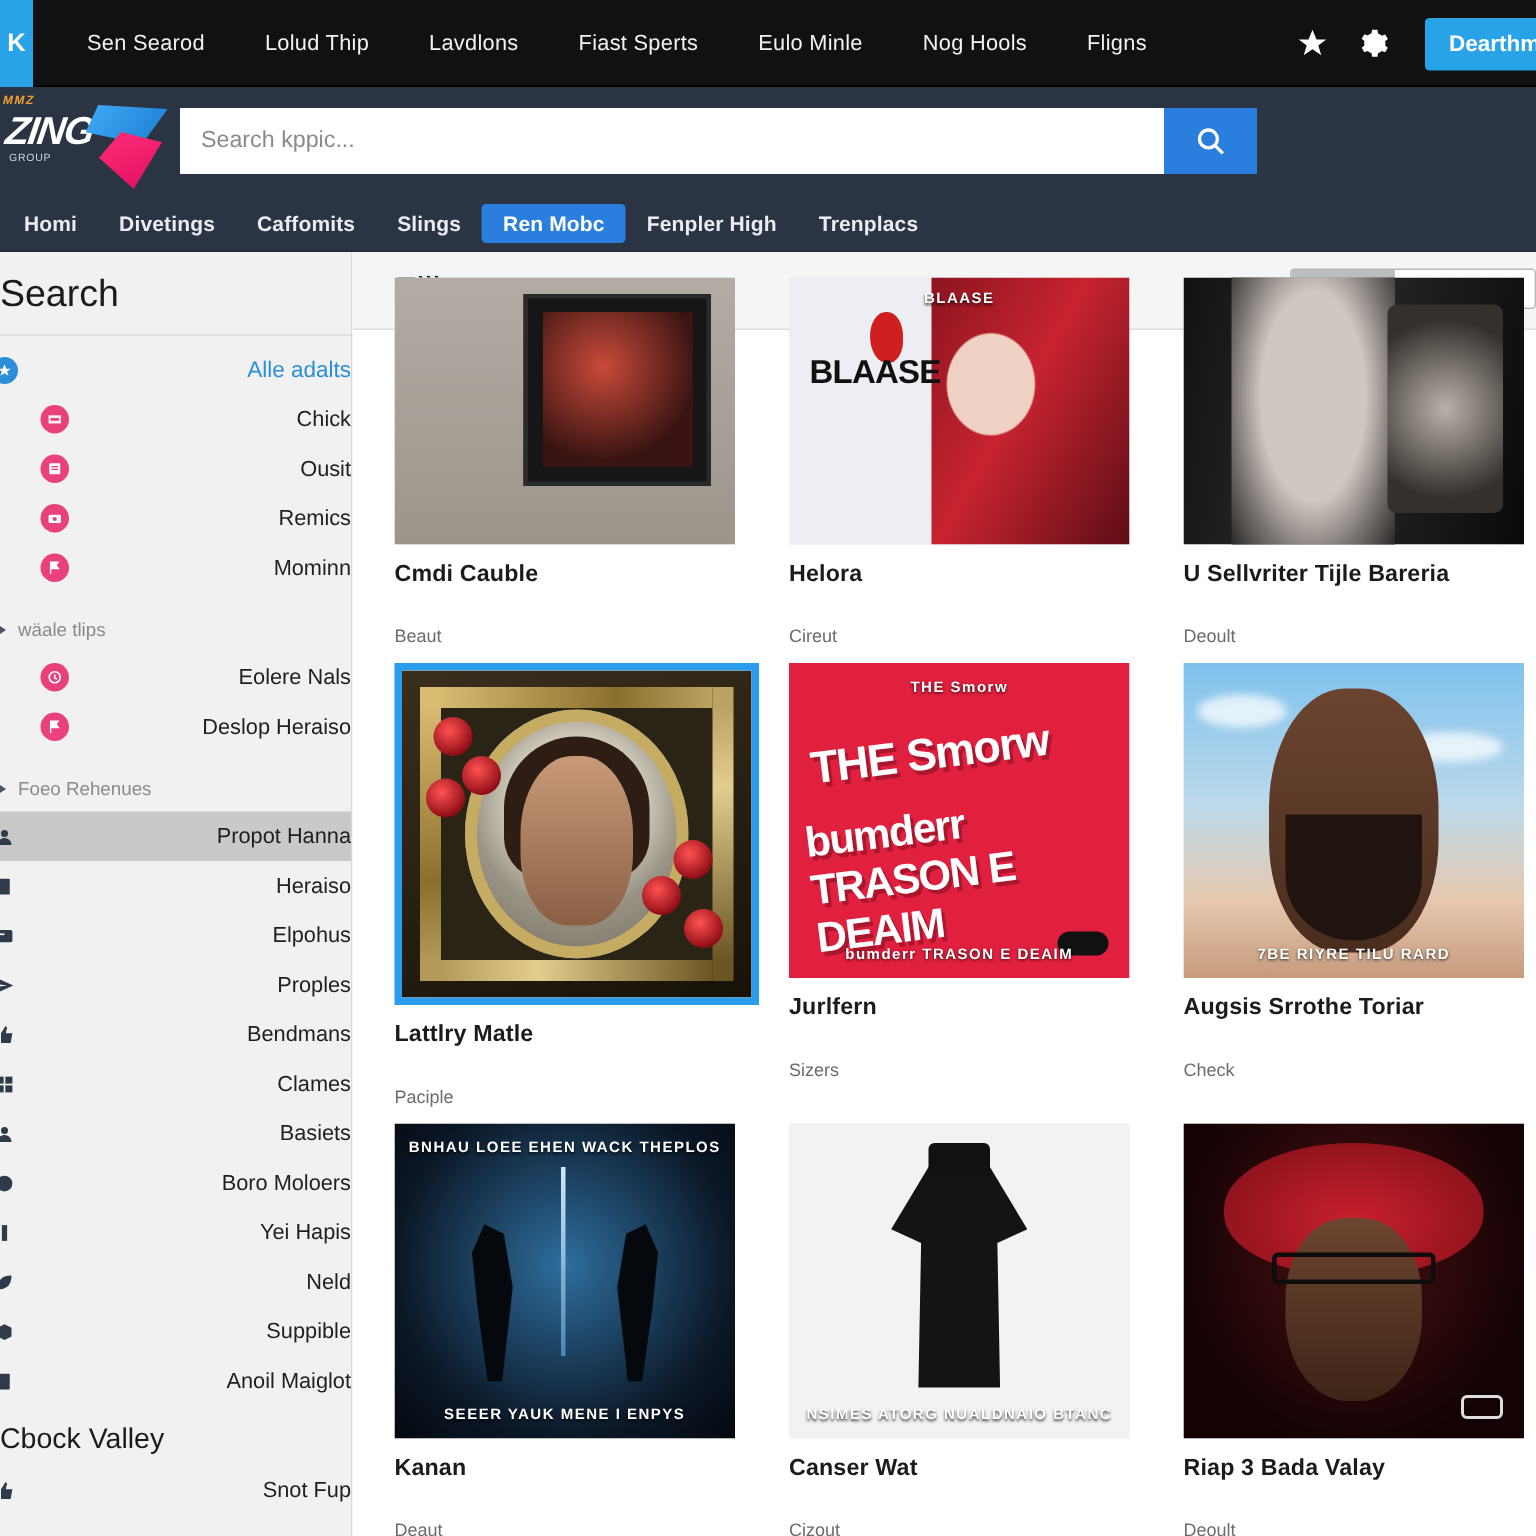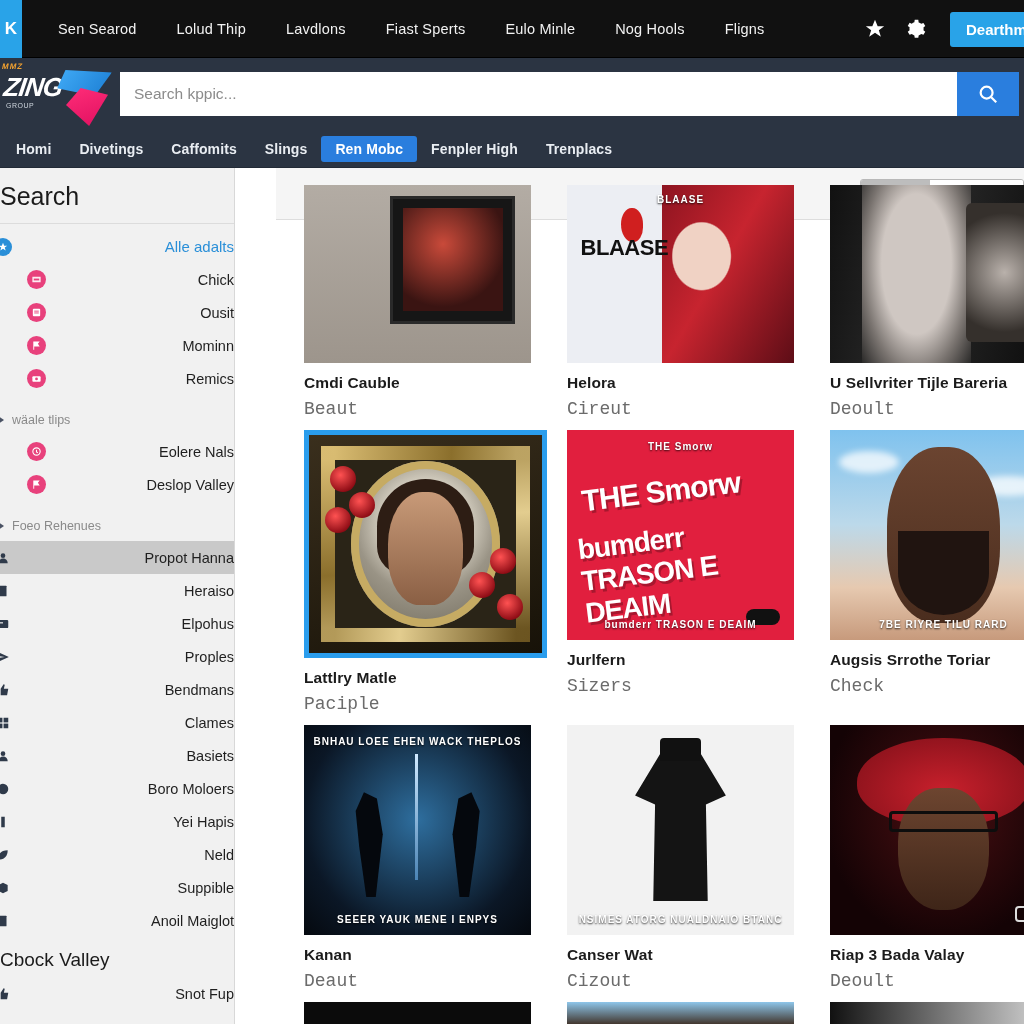--- a/index.html
+++ b/index.html
@@ -99,21 +99,21 @@
     width: 42px; height: 38px;
     background: linear-gradient(160deg,#ff2d78,#e01060);
     clip-path: polygon(35% 0,100% 18%,55% 100%,0 45%);
   }
   #search-wrap {
     display: flex;
     height: 44px;
     margin-left: 2px;
   }
   #search-input {
-    width: 837px; height: 44px;
+    width: 656px; height: 44px;
     border: none; outline: none;
     background: #ffffff;
     font-size: 15.5px;
     color: #444;
     padding: 0 14px;
     font-family: "Liberation Sans", sans-serif;
   }
   #search-input::placeholder { color: #8b8b8b; }
   #search-submit {
     width: 62px; height: 44px;
@@ -142,21 +142,20 @@
   }
   .sub-tab.active {
     background: #2a7ede;
     color: #ffffff;
   }
 
   
   #page-body {
     display: flex;
     height: calc(1024px - 58px - 72px - 38px);
-    gap: 41px;
   }
 
   
   #sidebar {
     width: 235px;
     flex: 0 0 235px;
     background: #f1f1f1;
     border-right: 1px solid #d8d8d8;
     overflow: hidden;
     position: relative;
@@ -284,23 +283,22 @@
     width: 243px; height: 228px;
   }
   .thumb.sq { width: 227px; height: 210px; }
   .card-title {
     font-size: 15.5px; font-weight: bold;
     color: #1b1b1b;
     margin-top: 11px;
     letter-spacing: .1px;
   }
   .card-sub {
-    font-size: 18px; color: #6b6b6b;
-    margin-top: 7px;
-    font-family: Liberation Mono, monospace;
+    font-size: 12px; color: #6b6b6b;
+    margin-top: 25px;
   }
 
   
   .art { position:absolute; inset:0; }
   .art-text {
     position: absolute; left: 0; right: 0;
     text-align: center;
     font-weight: bold;
     color: #fff;
     font-size: 10px;
@@ -527,54 +525,54 @@
               <rect x="4" y="4" width="16" height="16" rx="2"></rect>
               <rect x="7" y="8" width="10" height="2" fill="#e8417c"></rect>
               <rect x="7" y="12" width="10" height="2" fill="#e8417c"></rect>
             </svg>
           </span>
           <span>Ousit</span>
         </div>
         <div class="side-row">
           <span class="pinch">
             <svg width="11" height="11" viewBox="0 0 24 24" fill="#fff">
-              <path d="M5 3v18h2v-7h12L15 8l4-5H5z"></path>
-            </svg>
-          </span>
-          <span>Mominn</span>
+              <rect x="3" y="7" width="18" height="12" rx="2"></rect>
+              <circle cx="12" cy="13" r="3" fill="#e8417c"></circle>
+            </svg>
+          </span>
+          <span>Remics</span>
         </div>
         <div class="side-row">
           <span class="pinch">
             <svg width="11" height="11" viewBox="0 0 24 24" fill="#fff">
-              <rect x="3" y="7" width="18" height="12" rx="2"></rect>
-              <circle cx="12" cy="13" r="3" fill="#e8417c"></circle>
-            </svg>
-          </span>
-          <span>Remics</span>
+              <path d="M5 3v18h2v-7h12L15 8l4-5H5z"></path>
+            </svg>
+          </span>
+          <span>Mominn</span>
         </div>
         <div class="side-head">
           <span class="caret"></span>
           <span>wäale tlips</span>
         </div>
         <div class="side-row">
           <span class="pinch">
             <svg width="11" height="11" viewBox="0 0 24 24" fill="none" stroke="#fff" stroke-width="2.4">
               <circle cx="12" cy="12" r="8"></circle>
               <path d="M12 8v5l3 2"></path>
             </svg>
           </span>
           <span>Eolere Nals</span>
         </div>
         <div class="side-row">
           <span class="pinch">
             <svg width="11" height="11" viewBox="0 0 24 24" fill="#fff">
               <path d="M5 3v18h2v-7h12L15 8l4-5H5z"></path>
             </svg>
           </span>
-          <span>Deslop Valley</span>
+          <span>Deslop Heraiso</span>
         </div>
         <div class="side-head">
           <span class="caret"></span>
           <span>Foeo Rehenues</span>
         </div>
         <div class="side-row highlight">
           <span class="glyph">
             <svg width="14" height="14" viewBox="0 0 24 24" fill="#2f3a4a">
               <circle cx="12" cy="8" r="4"></circle>
               <path d="M4 21c0-4.4 3.6-8 8-8s8 3.6 8 8z"></path>

